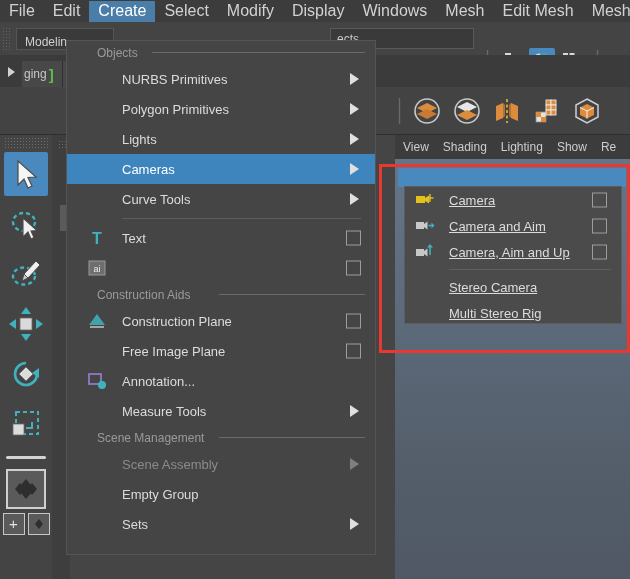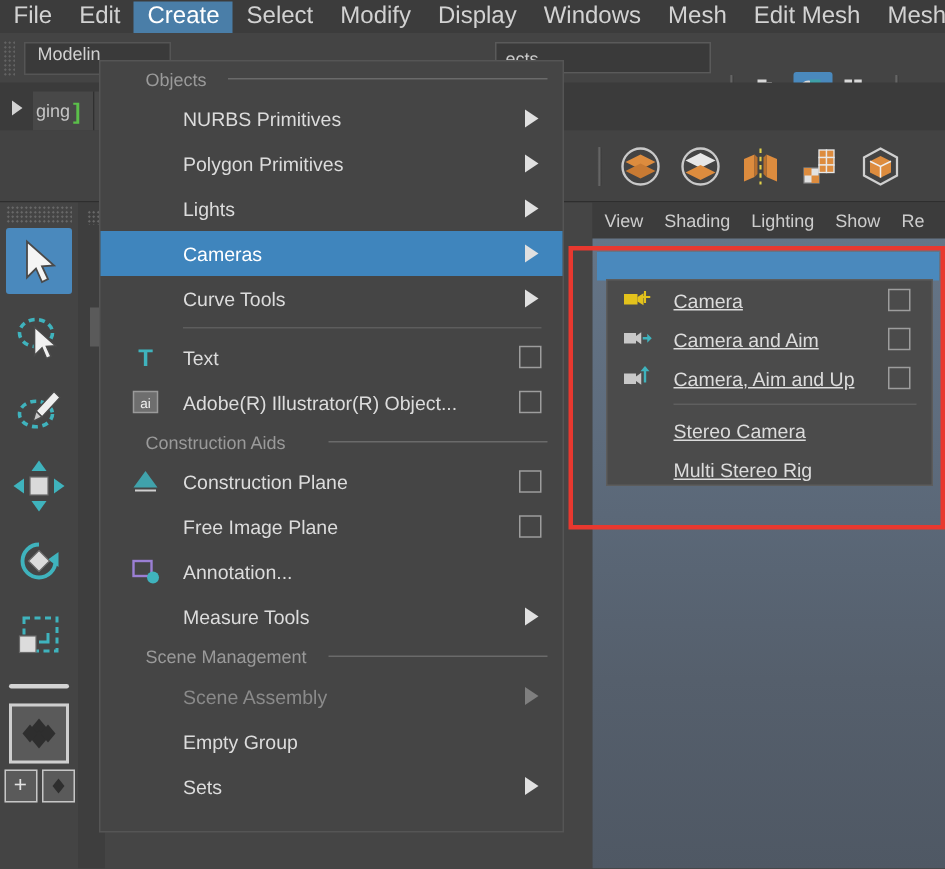--- a/index.html
+++ b/index.html
@@ -36,21 +36,21 @@
     display: flex; align-items: center;
   }
   .grip {
     width: 8px; height: 24px; margin-left: 2px; margin-right: 3px;
     background-image: radial-gradient(#6b6b6b 36%, transparent 38%);
     background-size: 3px 3px; opacity: .85;
   }
   .menuset-combo {
     margin-left: 3px; height: 22px; min-width: 98px;
     background: #3a3a3a; border: 1px solid #555;
-    display: flex; align-items: flex-start; padding: 0 8px;
+    display: flex; align-items: flex-end; padding: 0 8px;
     font-size: 12px; color: #d0d0d0;
   }
   .sl-field {
     position: absolute; left: 330px; top: 6px;
     width: 144px; height: 21px;
     background: #3a3a3a; border: 1px solid #5a5a5a;
     display: flex; align-items: center; padding-left: 6px;
     font-size: 12px; color: #cbcbcb; overflow: hidden;
   }
   .sl-sep {
@@ -479,21 +479,20 @@
         <span>Text</span>
         <span class="opt-box"></span>
       </div>
       <div class="menu-row">
         <span class="mrow-ico">
           <svg viewBox="0 0 20 20" width="20" height="20">
             <rect x="2" y="3" width="16" height="14" fill="#6e6e6e" stroke="#9a9a9a" stroke-width="1"></rect>
             <text x="10" y="14" font-family="Liberation Sans" font-size="9" fill="#f0f0f0" text-anchor="middle">ai</text>
           </svg>
         </span>
-        <span>Adobe(R) Illustrator(R) Object...</span>
         <span class="opt-box"></span>
       </div>
       <div class="menu-head wide">
         <span>Construction Aids</span>
         <span class="rule"></span>
       </div>
       <div class="menu-row">
         <span class="mrow-ico">
           <svg viewBox="0 0 20 20" width="20" height="20">
             <path d="M2 14 L10 3 L18 14 Z" fill="#3fb3bd" opacity=".85"></path>

